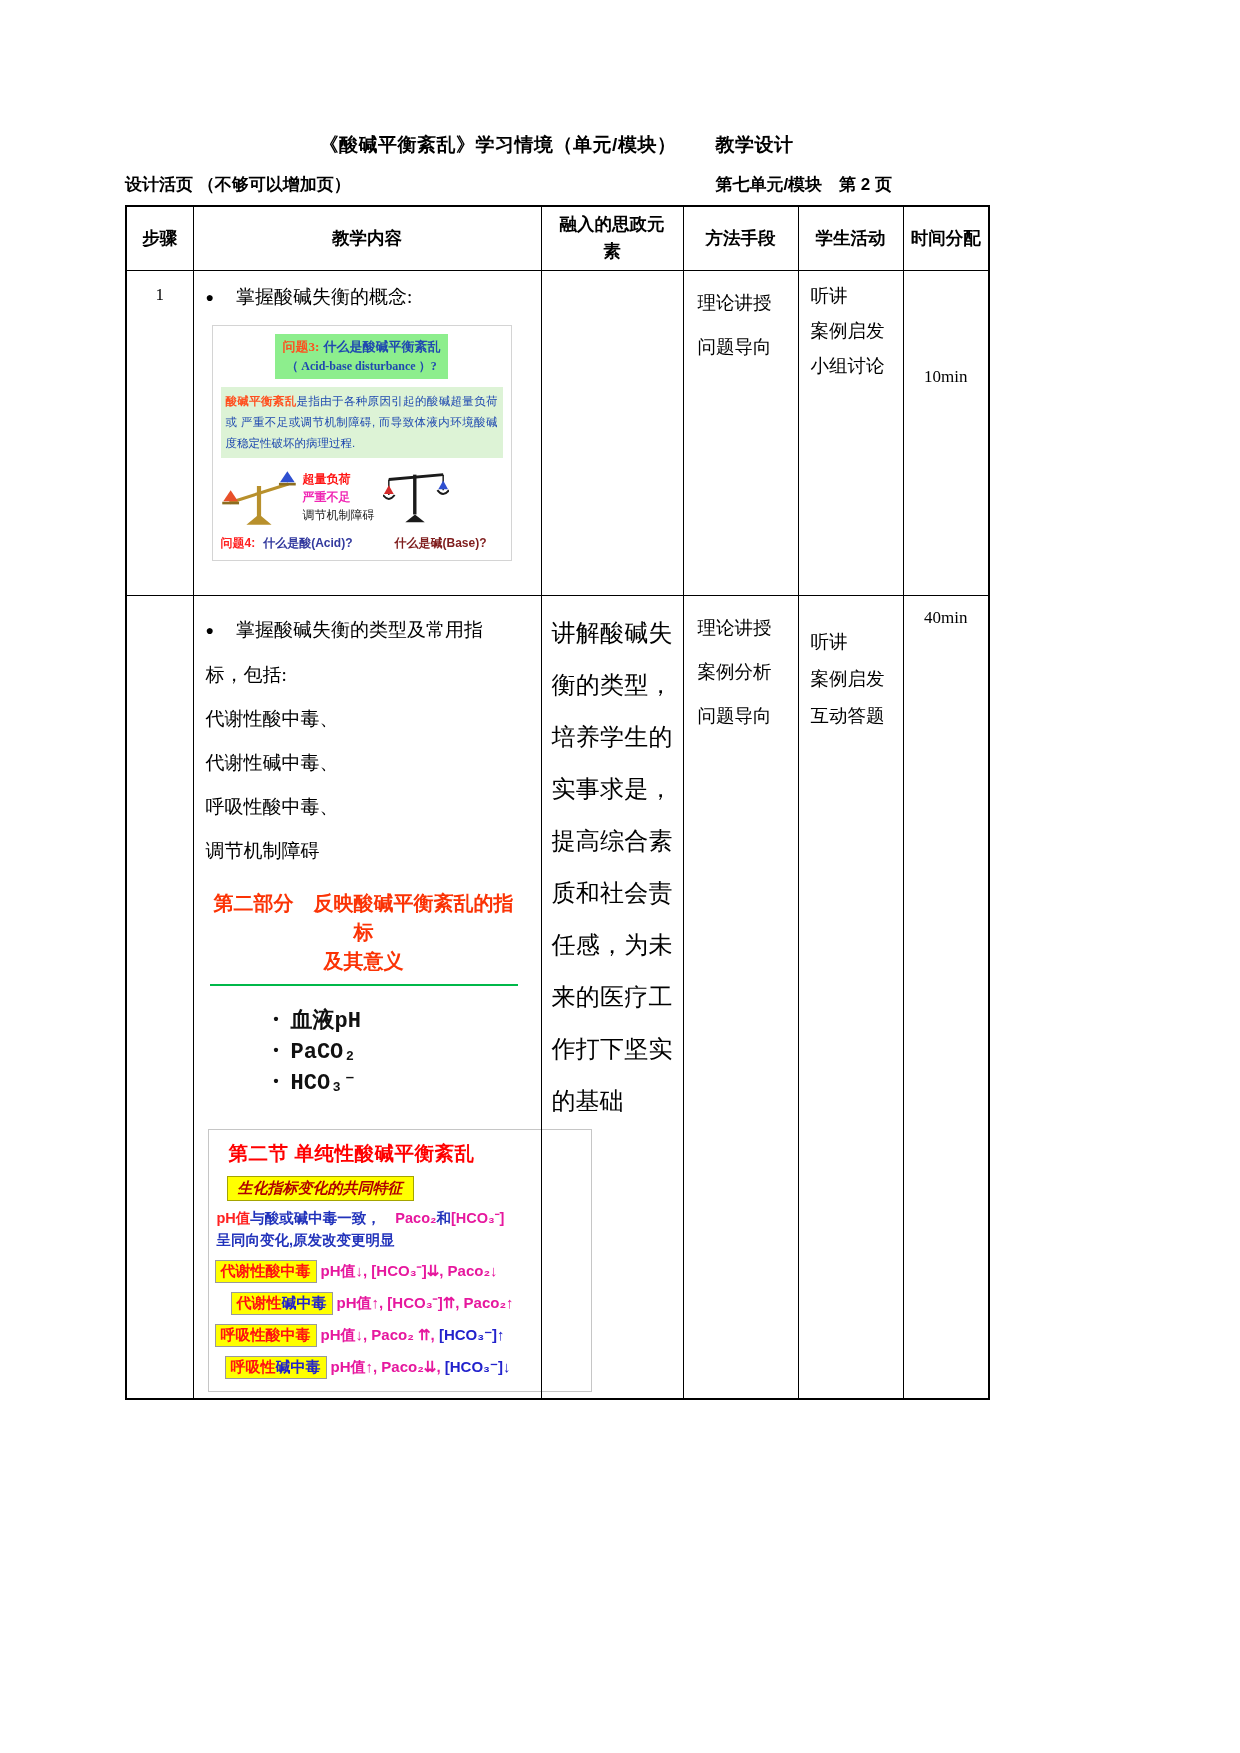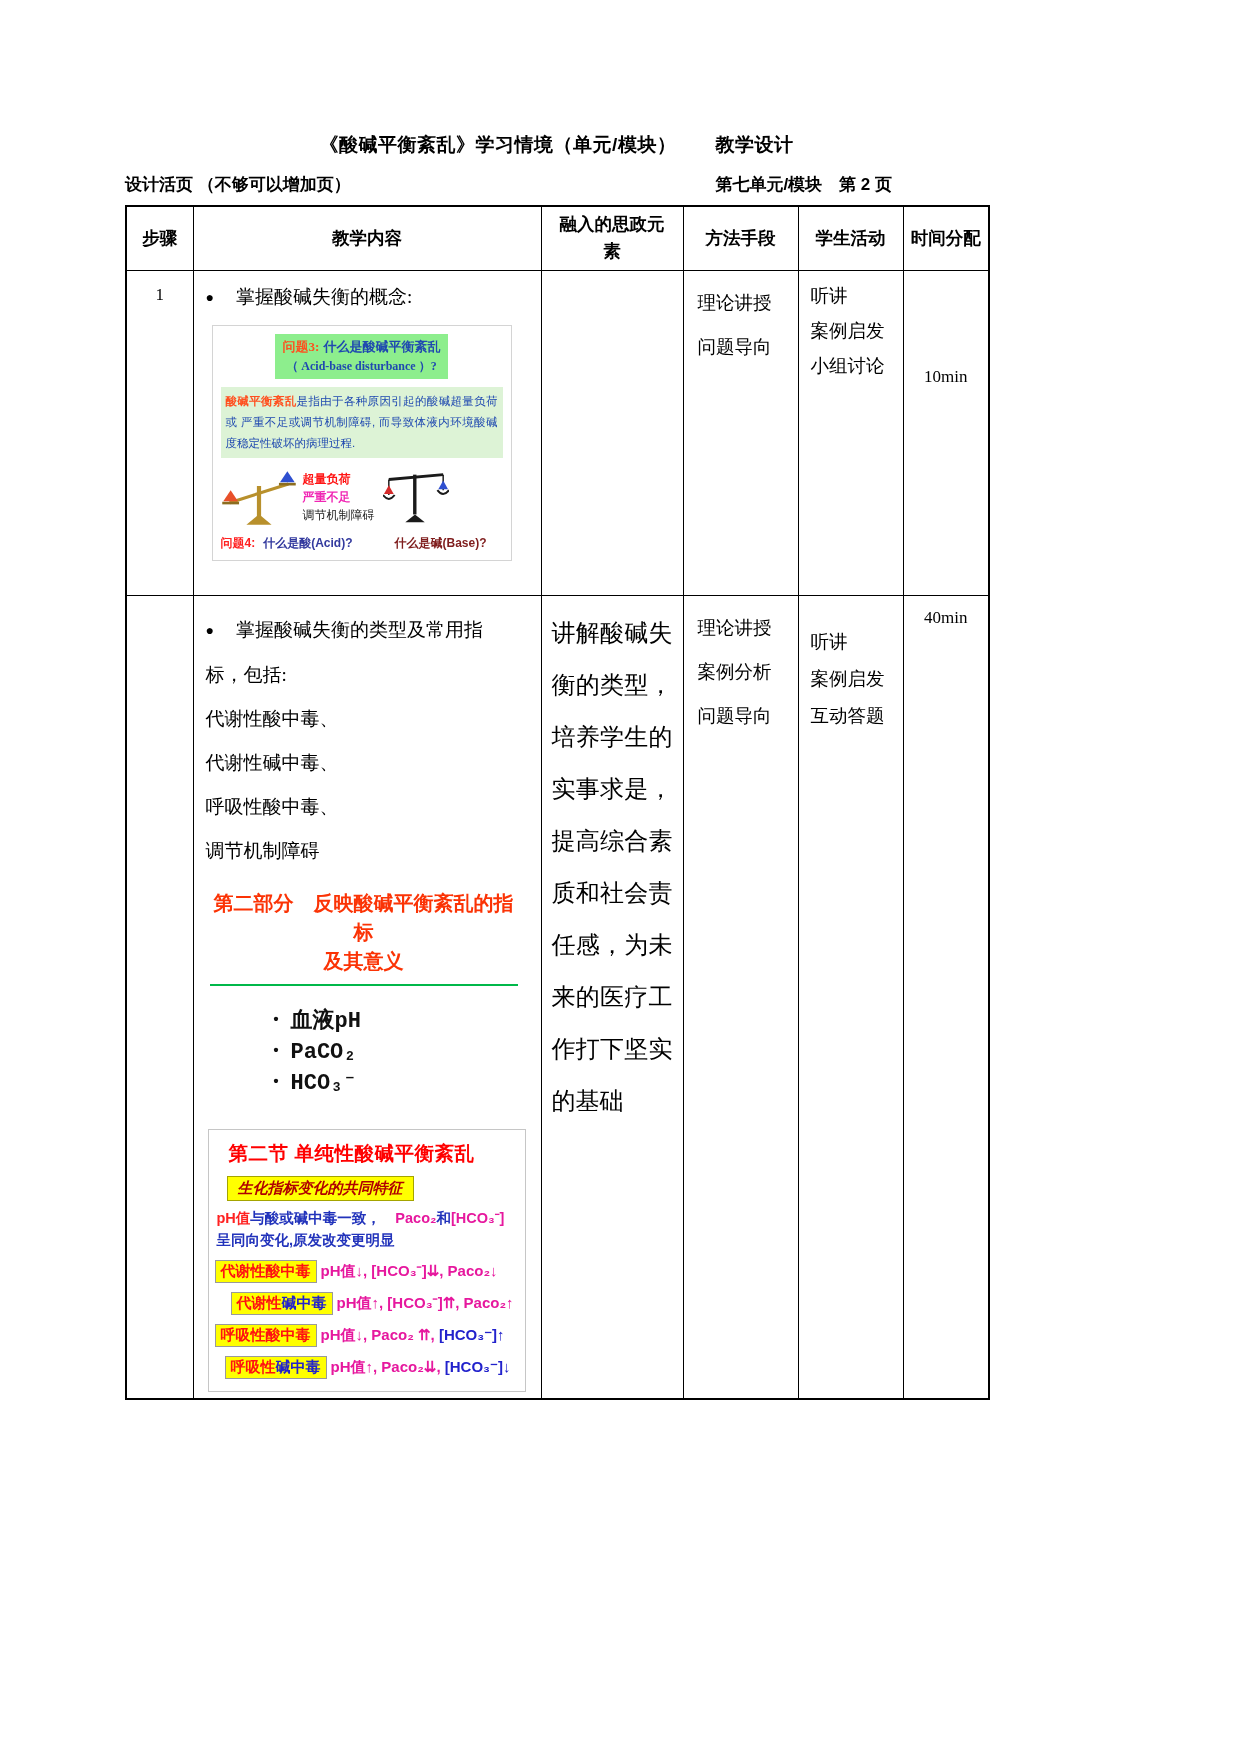--- a/index.html
+++ b/index.html
@@ -77,21 +77,21 @@
   .part2-title {
     margin:16px auto 0 4px; width:308px; text-align:center;
     font-family:"Liberation Sans", sans-serif; font-weight:bold; font-size:20px;
     color:#fb3305; line-height:29px; border-bottom:2px solid #00b84a; padding-bottom:8px;
   }
   .indicator-list { margin:20px 0 0 66px; font-family:Liberation Mono, monospace; }
   .ind-item { font-size:22px; font-weight:bold; color:#111; line-height:30px; }
   .ind-item .dot { font-size:15px; margin-right:10px; vertical-align:3px; }
 
   .section2-box {
-    margin:30px 0 0 2px; width:318px; border:1px solid #c6c6c6;
+    margin:30px 0 0 2px; width:384px; border:1px solid #c6c6c6;
     padding:10px 6px 12px 6px; font-family:"Liberation Sans", sans-serif;
   }
   .sec2-title { color:#ff0000; font-weight:bold; font-size:19.5px; margin-left:14px; letter-spacing:0.5px; }
   .feature-badge {
     display:inline-block; background:#ffff00; border:1px solid #a4a400;
     color:#b00000; font-weight:bold; font-style:italic; font-size:15px;
     padding:2px 10px; margin:9px 0 6px 12px;
   }
   .expl { font-weight:bold; font-size:14.5px; line-height:22px; margin-left:2px; }
   .seg-red { color:#ff2222; }

